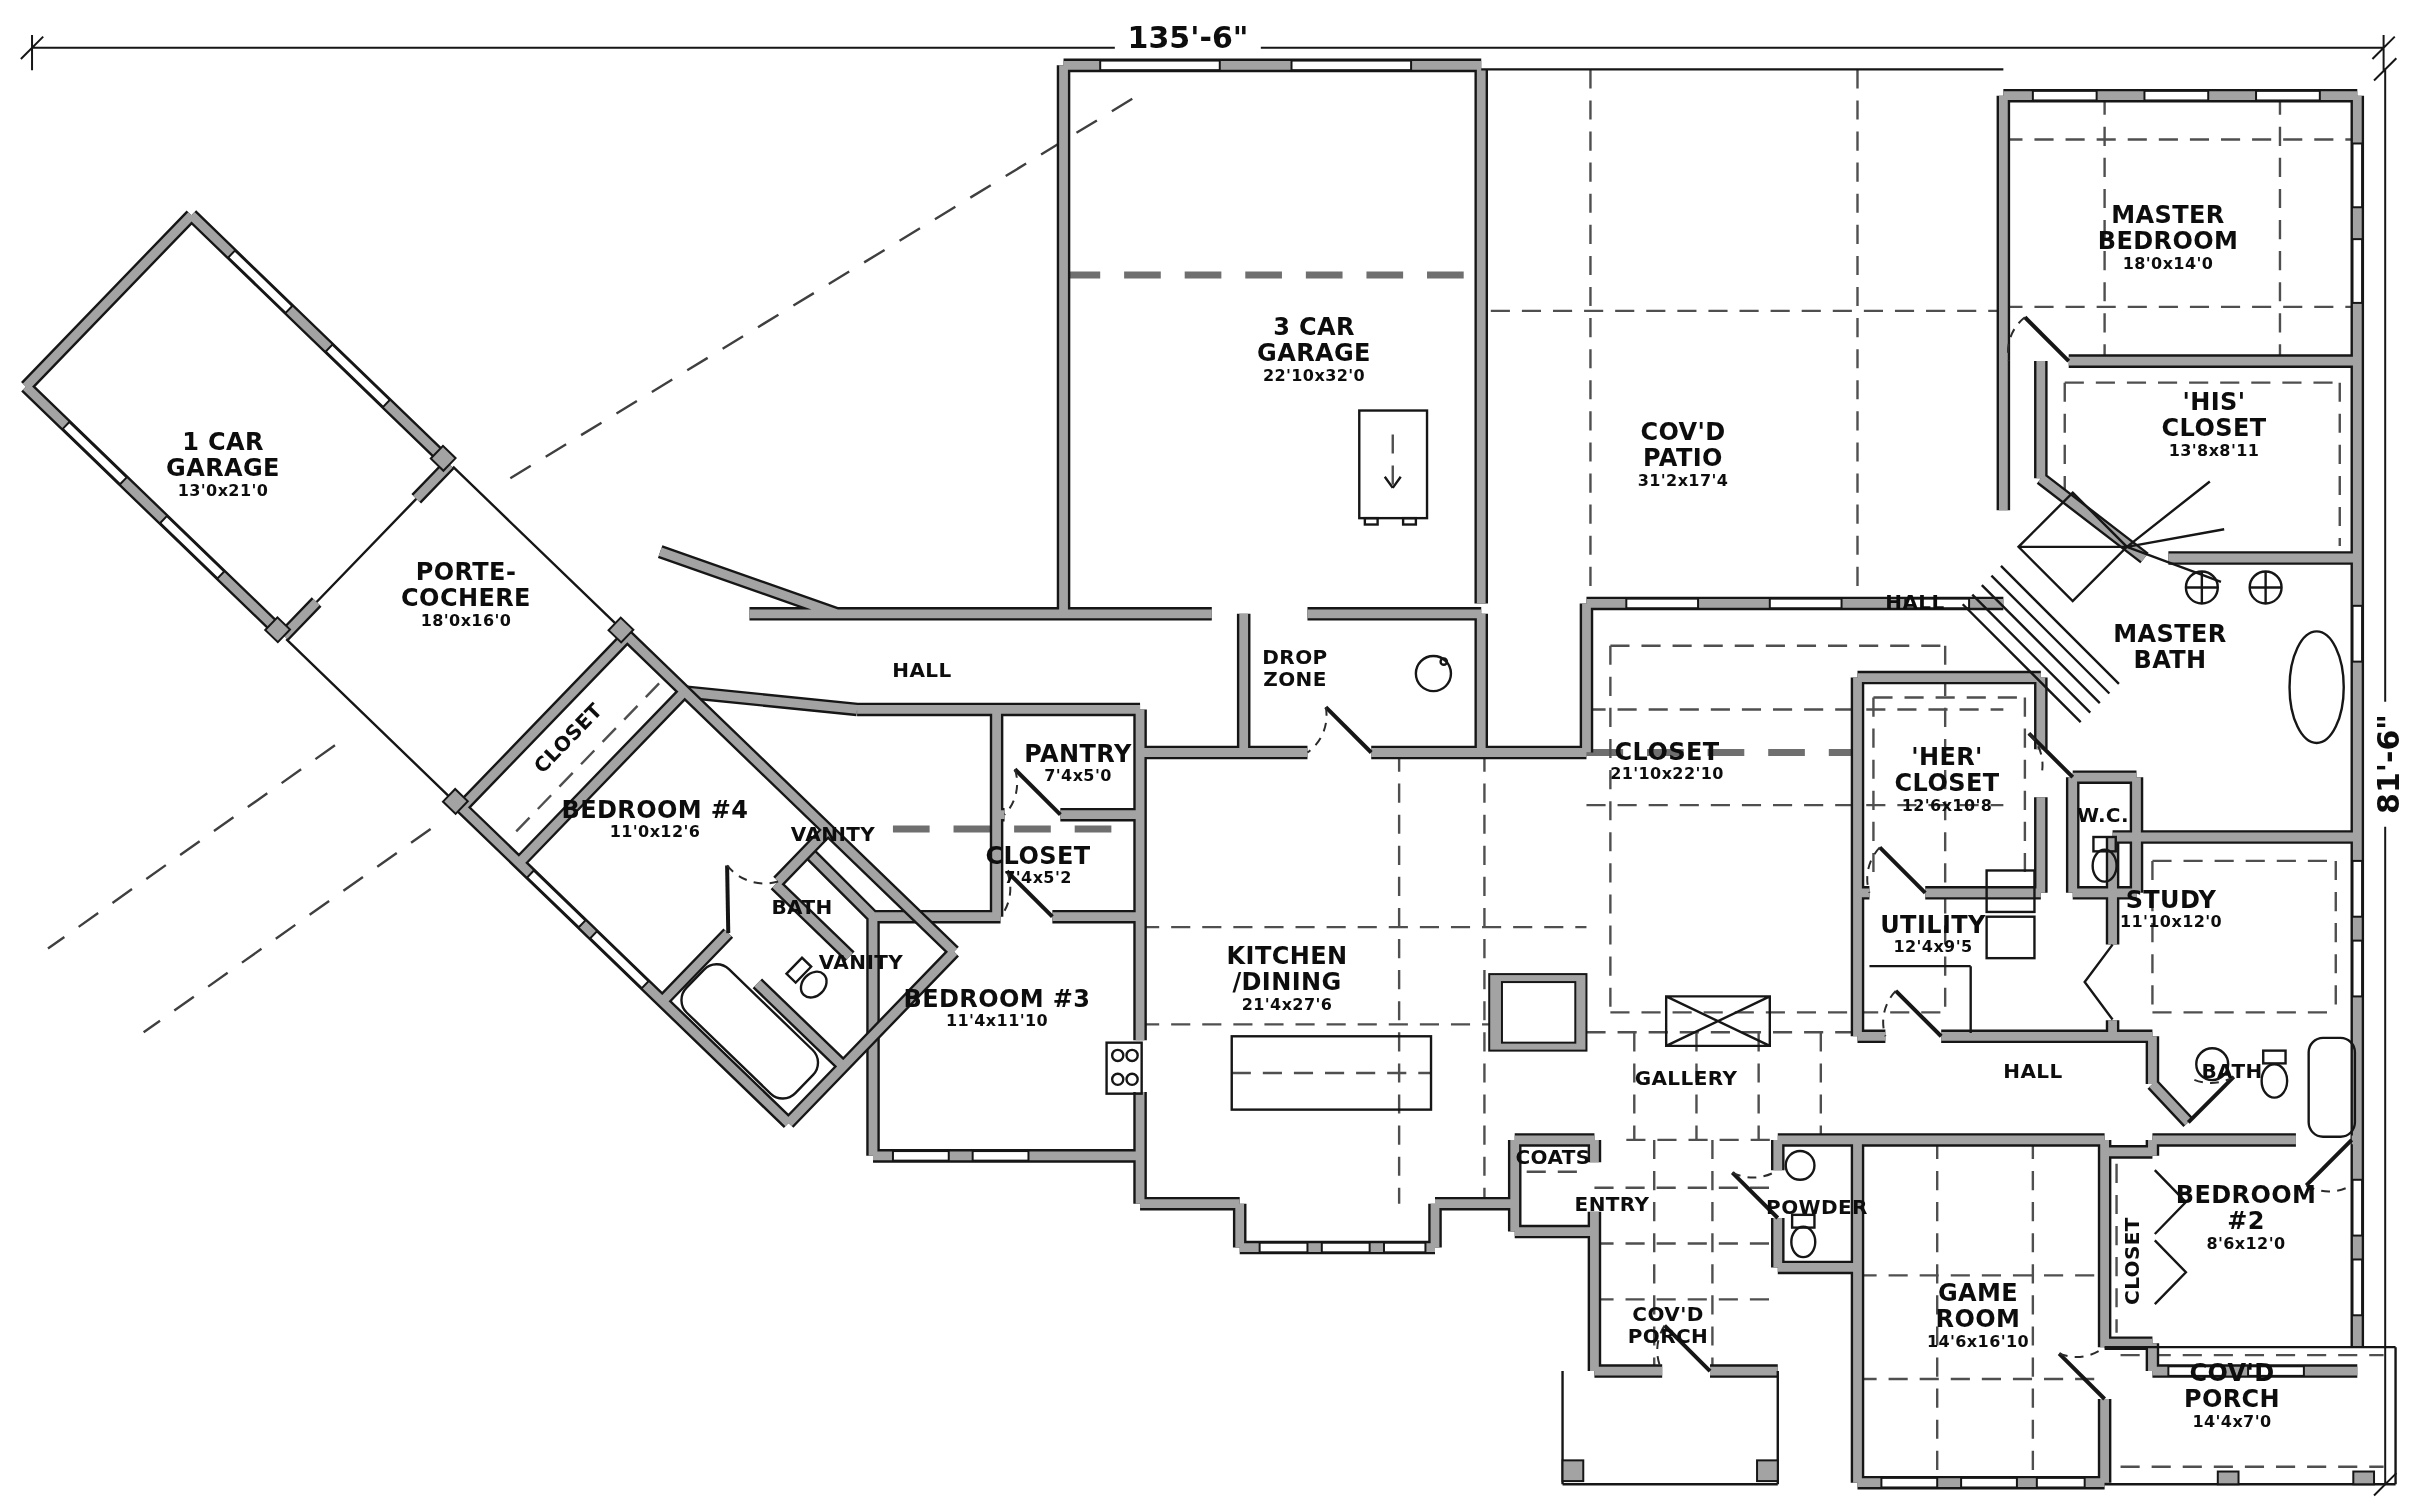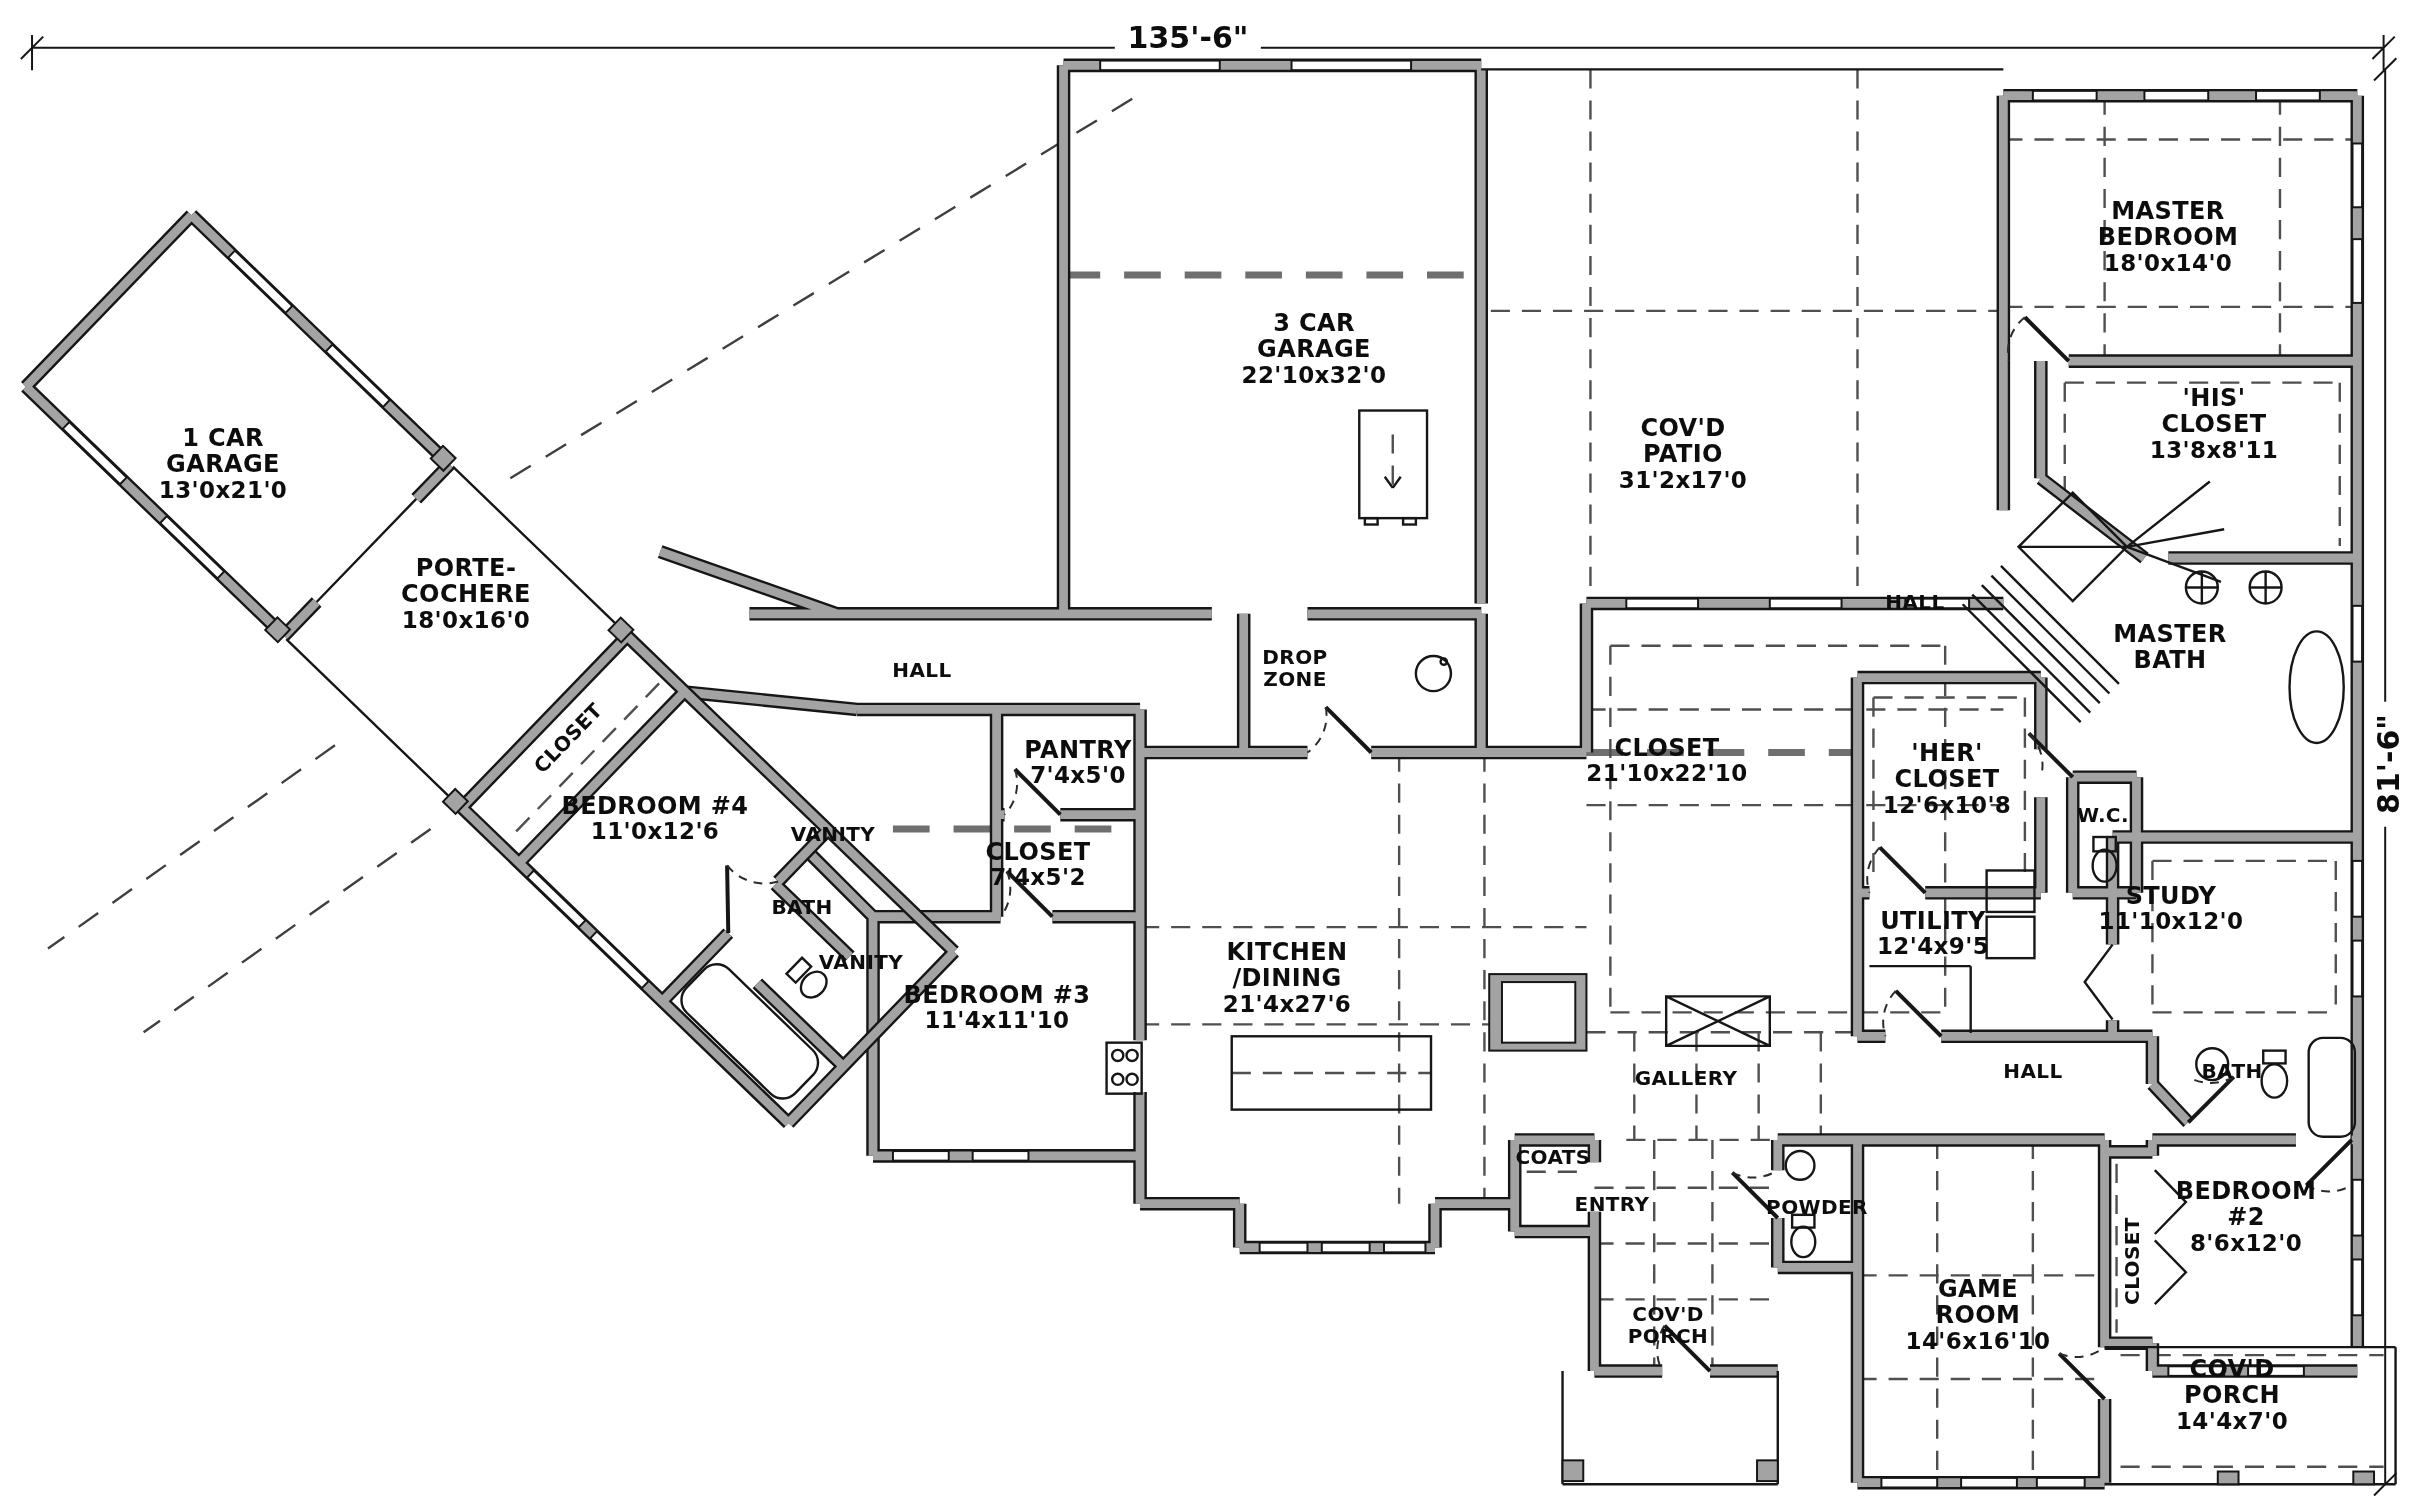--- a/index.html
+++ b/index.html
@@ -14,21 +14,21 @@
   .dh{fill:none;stroke:#6f6f6f;stroke-width:9;stroke-dasharray:46 30;}
   .dd{fill:none;stroke:#3f3f3f;stroke-width:3;stroke-dasharray:30 22;}
   .arc{fill:none;stroke:#2b2b2b;stroke-width:2.5;stroke-dasharray:11 9;}
   .door{fill:none;stroke:#161616;stroke-width:5;}
   .win{fill:#ffffff;stroke:#161616;stroke-width:2.5;}
   .post{fill:#a3a3a3;stroke:#161616;stroke-width:2.5;}
   .gry{fill:#a3a3a3;stroke:#161616;stroke-width:2.5;}
   .wht{fill:#ffffff;stroke:#161616;stroke-width:2.5;}
   .lbl{position:absolute;transform:translate(-50%,-50%);text-align:center;color:#0d0d0d;
        font-weight:700;font-size:24px;line-height:1.1;letter-spacing:0.4px;white-space:pre-line;}
-  .lbl .sz{display:block;font-size:23px;font-weight:700;}
+  .lbl .sz{display:block;font-size:16px;font-weight:700;}
   .sm{font-size:20px;}
   .dim{position:absolute;transform:translate(-50%,-50%);background:#fff;padding:0 12.8px;
        font-weight:700;font-size:30px;color:#0d0d0d;white-space:nowrap;}
   .rot90{transform:translate(-50%,-50%) rotate(-90deg);}
   .rotwing{transform:translate(-50%,-50%) rotate(-46deg);}
 </style>
 </head>
 <body>
 
 <div id="sheet">
@@ -291,21 +291,21 @@
   <div class="lbl sm" style="left:861px;top:962px;"><span>VANITY</span></div>
   <div class="lbl" style="left:997px;top:1008px;"><span>BEDROOM #3</span><span class="sz">11'4x11'10</span></div>
   <div class="lbl sm" style="left:922px;top:670px;"><span>HALL</span></div>
   <div class="lbl" style="left:1078px;top:763px;"><span>PANTRY</span><span class="sz">7'4x5'0</span></div>
   <div class="lbl" style="left:1038px;top:865px;"><span>CLOSET</span><span class="sz">7'4x5'2</span></div>
   <div class="lbl sm" style="left:1295px;top:668px;"><span>DROP
 ZONE</span></div>
   <div class="lbl" style="left:1314px;top:349px;"><span>3 CAR
 GARAGE</span><span class="sz">22'10x32'0</span></div>
   <div class="lbl" style="left:1683px;top:454px;"><span>COV'D
-PATIO</span><span class="sz">31'2x17'0</span></div>
+PATIO</span><span class="sz">31'2x17'4</span></div>
   <div class="lbl" style="left:2168px;top:237px;"><span>MASTER
 BEDROOM</span><span class="sz">18'0x14'0</span></div>
   <div class="lbl" style="left:2214px;top:424px;"><span>'HIS'
 CLOSET</span><span class="sz">13'8x8'11</span></div>
   <div class="lbl sm" style="left:1915px;top:602px;"><span>HALL</span></div>
   <div class="lbl" style="left:2170px;top:647px;"><span>MASTER
 BATH</span></div>
   <div class="lbl" style="left:1947px;top:779px;"><span>'HER'
 CLOSET</span><span class="sz">12'6x10'8</span></div>
   <div class="lbl sm" style="left:2103px;top:815px;"><span>W.C.</span></div>

